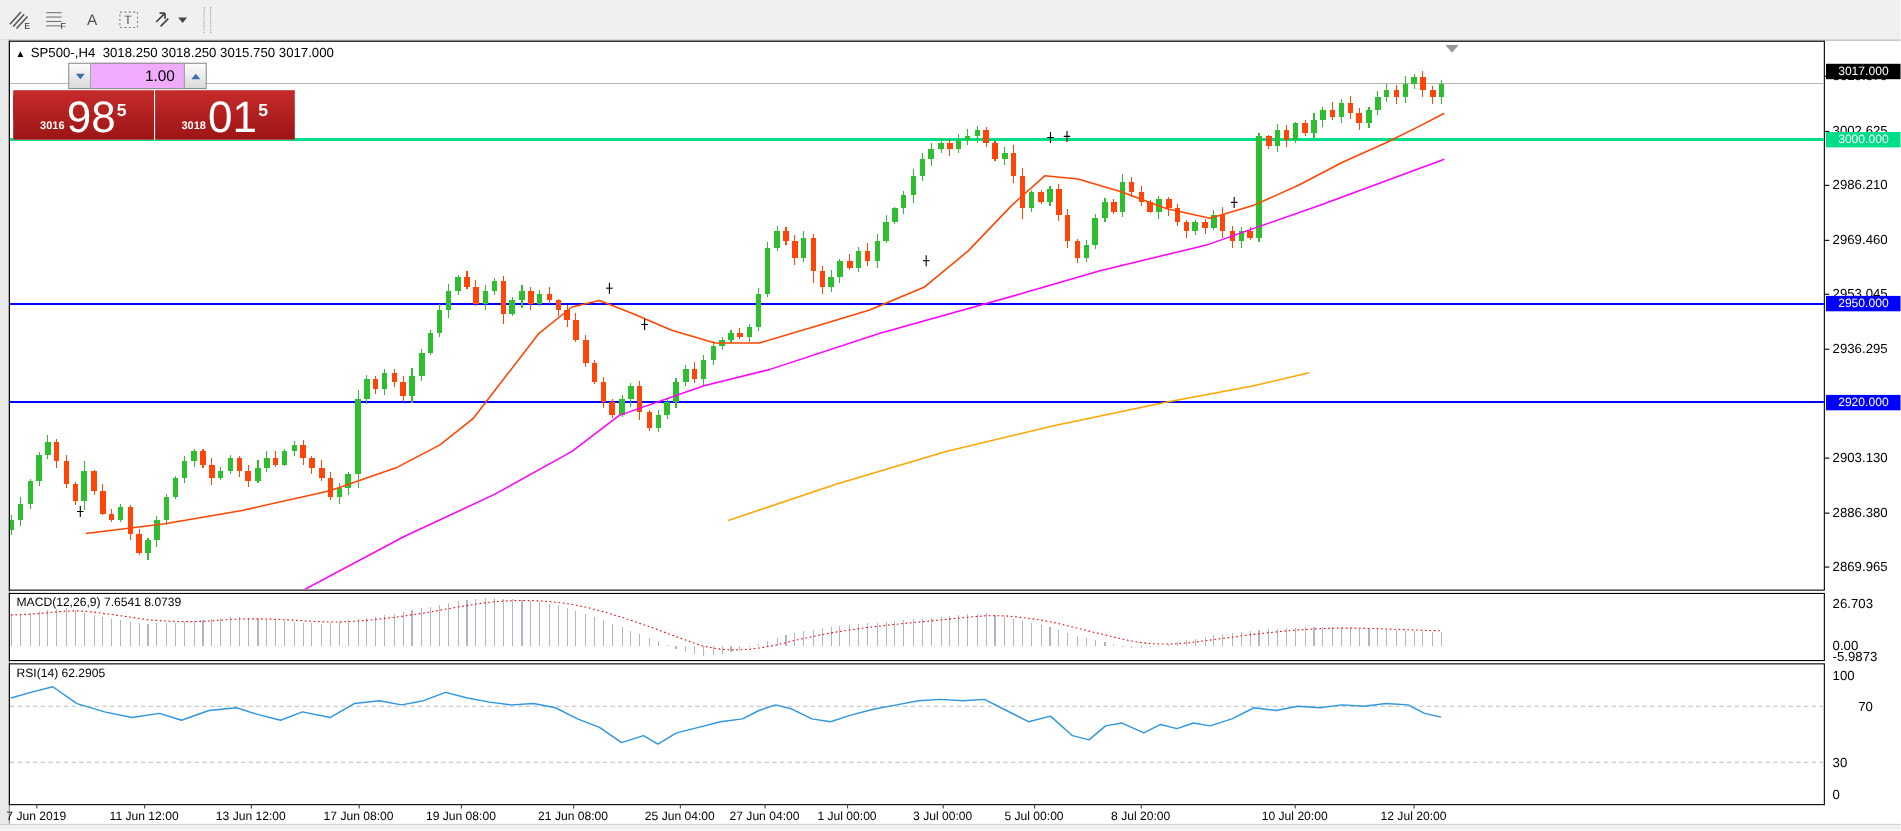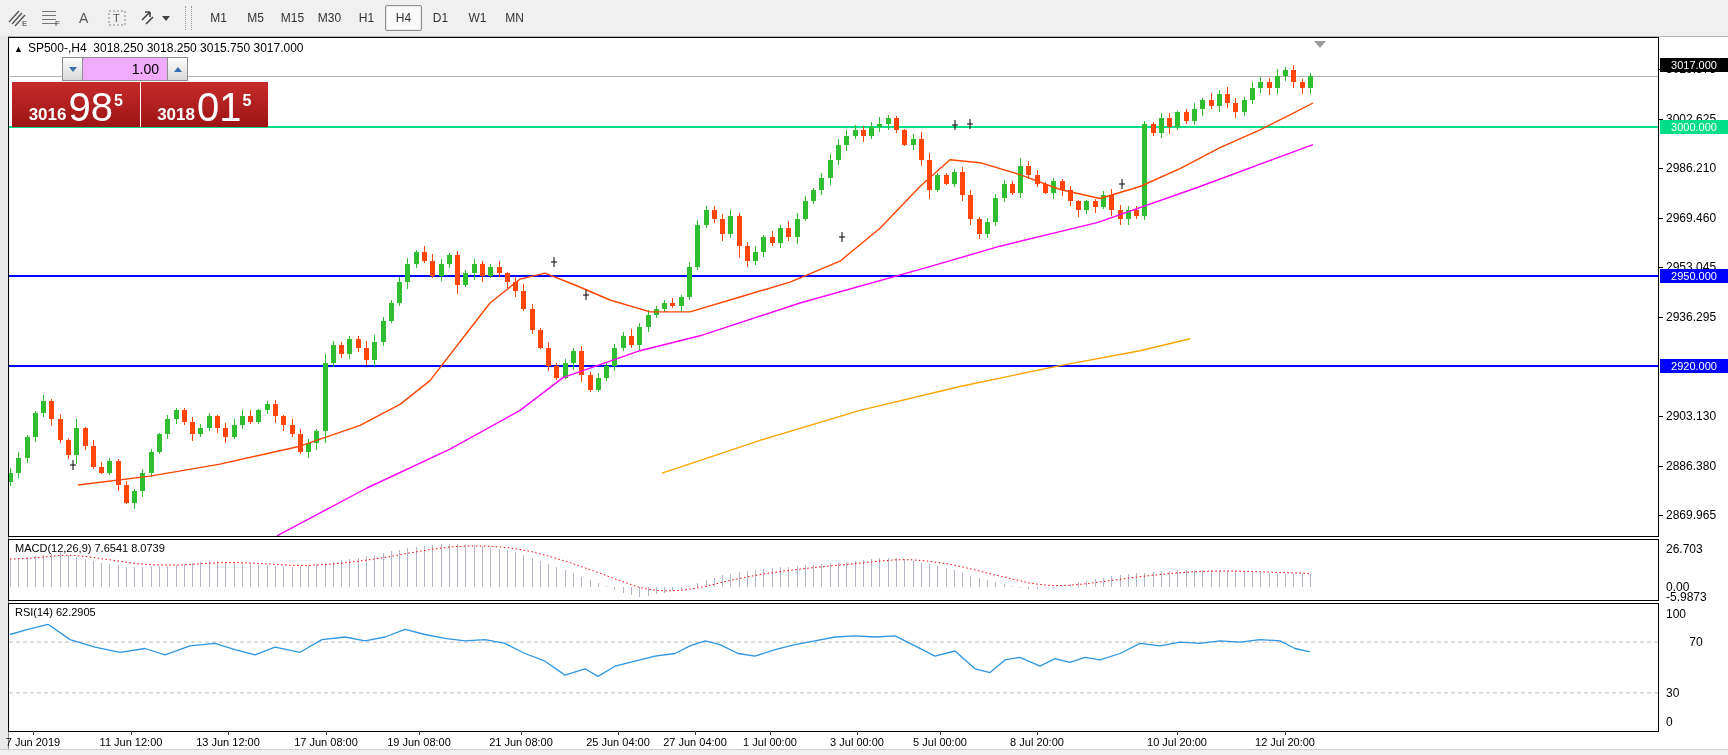--- a/index.html
+++ b/index.html
@@ -46,21 +46,21 @@
             box-sizing:border-box;display:flex;align-items:center;justify-content:center;}
   .arr{width:0;height:0;border-left:4px solid transparent;border-right:4px solid transparent;}
   .arr.down{border-top:5px solid #3a6db2;}
   .arr.up{border-bottom:5px solid #3a6db2;}
   .vol{width:84px;height:24px;border:1px solid #8e8e8e;border-left:none;border-right:none;background:#f0abfc;
        font-size:14px;color:#000;text-align:right;padding-right:8px;line-height:22px;box-sizing:border-box;}
   .trade-prices{display:flex;height:45px;margin-top:1px;background:#fff;}
   .price-half{flex:1;background:linear-gradient(#c62b2b,#9d1414);color:#fff;display:flex;align-items:flex-end;
               justify-content:center;padding-bottom:3px;}
   .price-half.left{margin-right:1px;}
-  .p-small{font-size:17px;font-weight:bold;line-height:18px;margin-right:2px;}
+  .p-small{font-size:10px;font-weight:bold;line-height:18px;margin-right:2px;}
   .p-big{font-size:40px;line-height:34px;font-weight:400;}
   .p-sup{font-size:16px;font-weight:bold;line-height:14px;margin-left:1px;transform:translateY(-16px);}
   .marker-tri{position:absolute;z-index:5;width:0;height:0;border-left:6px solid transparent;
               border-right:6px solid transparent;border-top:7px solid #9a9a9a;}
 </style>
 </head>
 <body>
 
 <div class="screen">
 
@@ -98,31 +98,20 @@
       </svg>
     </div>
     <div class="tool-icon" style="width:40px;">
       <svg width="34" height="20" viewBox="0 0 34 20">
         <path d="M4 12 L12 4 M12 4 L12 9 M12 4 L7 4" stroke="#444" stroke-width="1.6" fill="none"></path>
         <path d="M8 16 L15 9" stroke="#444" stroke-width="1.6" fill="none"></path>
         <path d="M24 8 L32 8 L28 13 Z" fill="#444"></path>
       </svg>
     </div>
     <div class="tb-sep"></div>
-    <div class="tf-row" id="tf-row">
-        <div class="tf">M1</div>
-        <div class="tf">M5</div>
-        <div class="tf">M15</div>
-        <div class="tf">M30</div>
-        <div class="tf">H1</div>
-        <div class="tf active">H4</div>
-        <div class="tf">D1</div>
-        <div class="tf">W1</div>
-        <div class="tf">MN</div>
-      </div>
   </div>
 
   <div class="left-gutter"></div>
 
   <div class="chart-title"><span class="tri">▲</span><span>SP500-,H4</span><span>  </span><span>3018.250 3018.250 3015.750 3017.000</span></div>
 
   <div class="trade">
     <div class="trade-row1">
       <div class="btn-red">SELL</div>
       <div class="spin">

